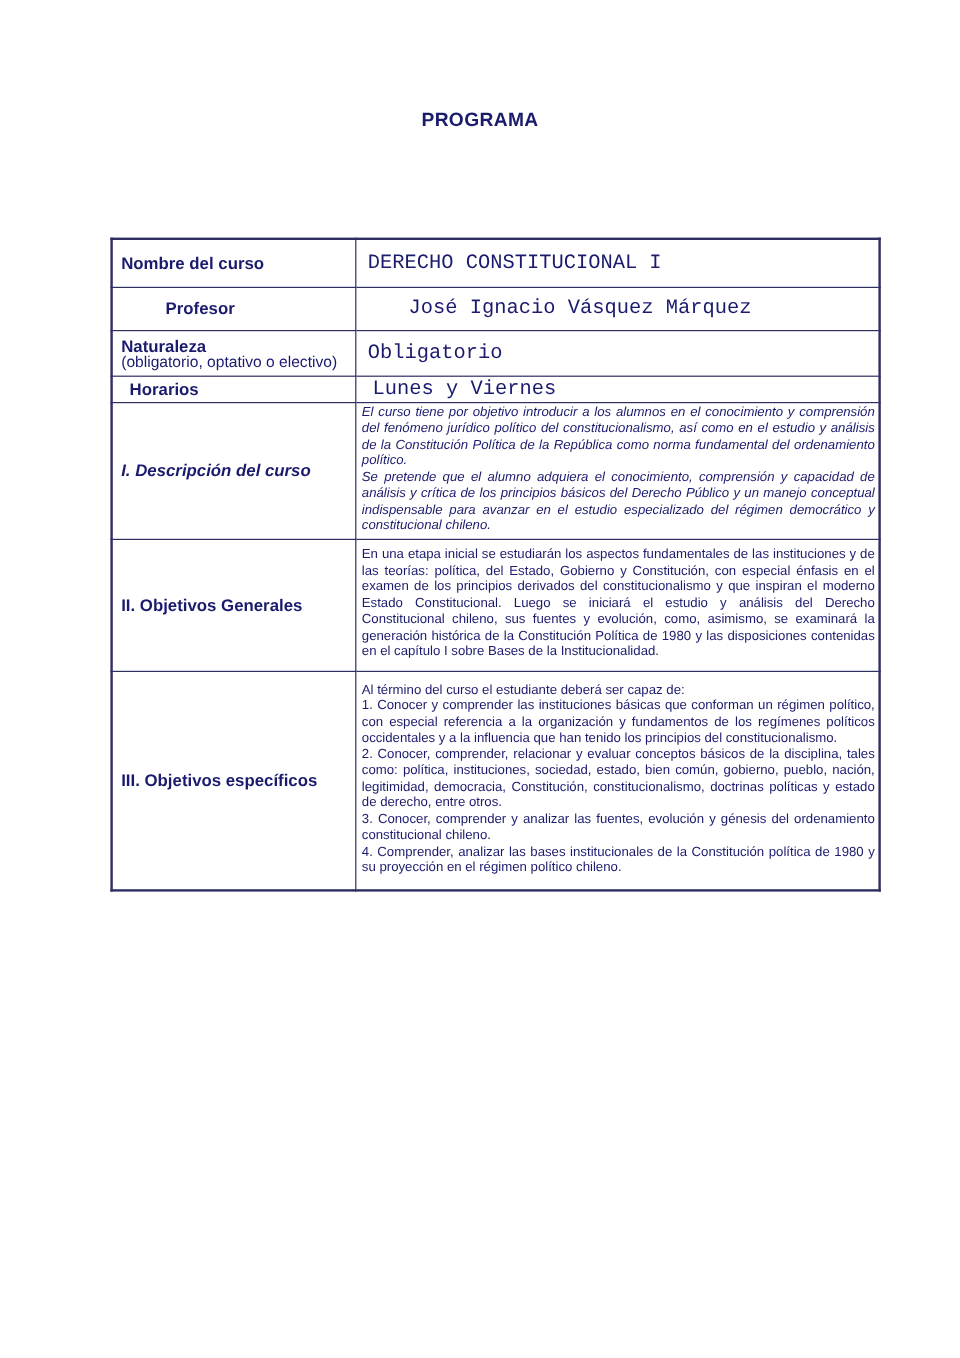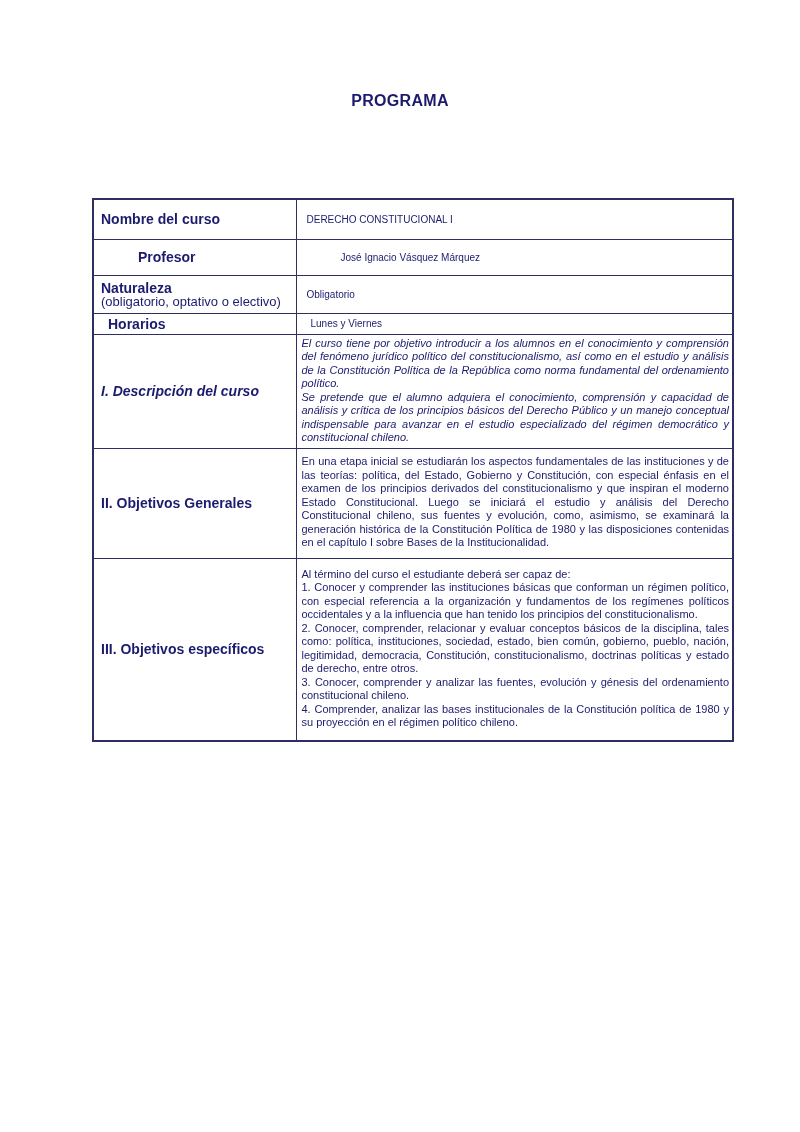--- a/index.html
+++ b/index.html
@@ -45,22 +45,23 @@
     font-weight: bold;
     padding: 1px 4px 1px 7px;
     line-height: 16px;
   }
   td.label .sublabel {
     font-size: 13px;
     font-weight: normal;
     line-height: 12px;
   }
   td.value {
-    font-size: 10px;
+    font-size: 17px;
     padding: 1px 4px 1px 10px;
+    font-family: Liberation Mono, monospace;
   }
   td.paras {
     vertical-align: top;
     font-size: 11px;
     padding: 1px 3px 2px 5px;
   }
   td.paras p {
     margin: 0;
     text-align: justify;
     line-height: 13.5px;

